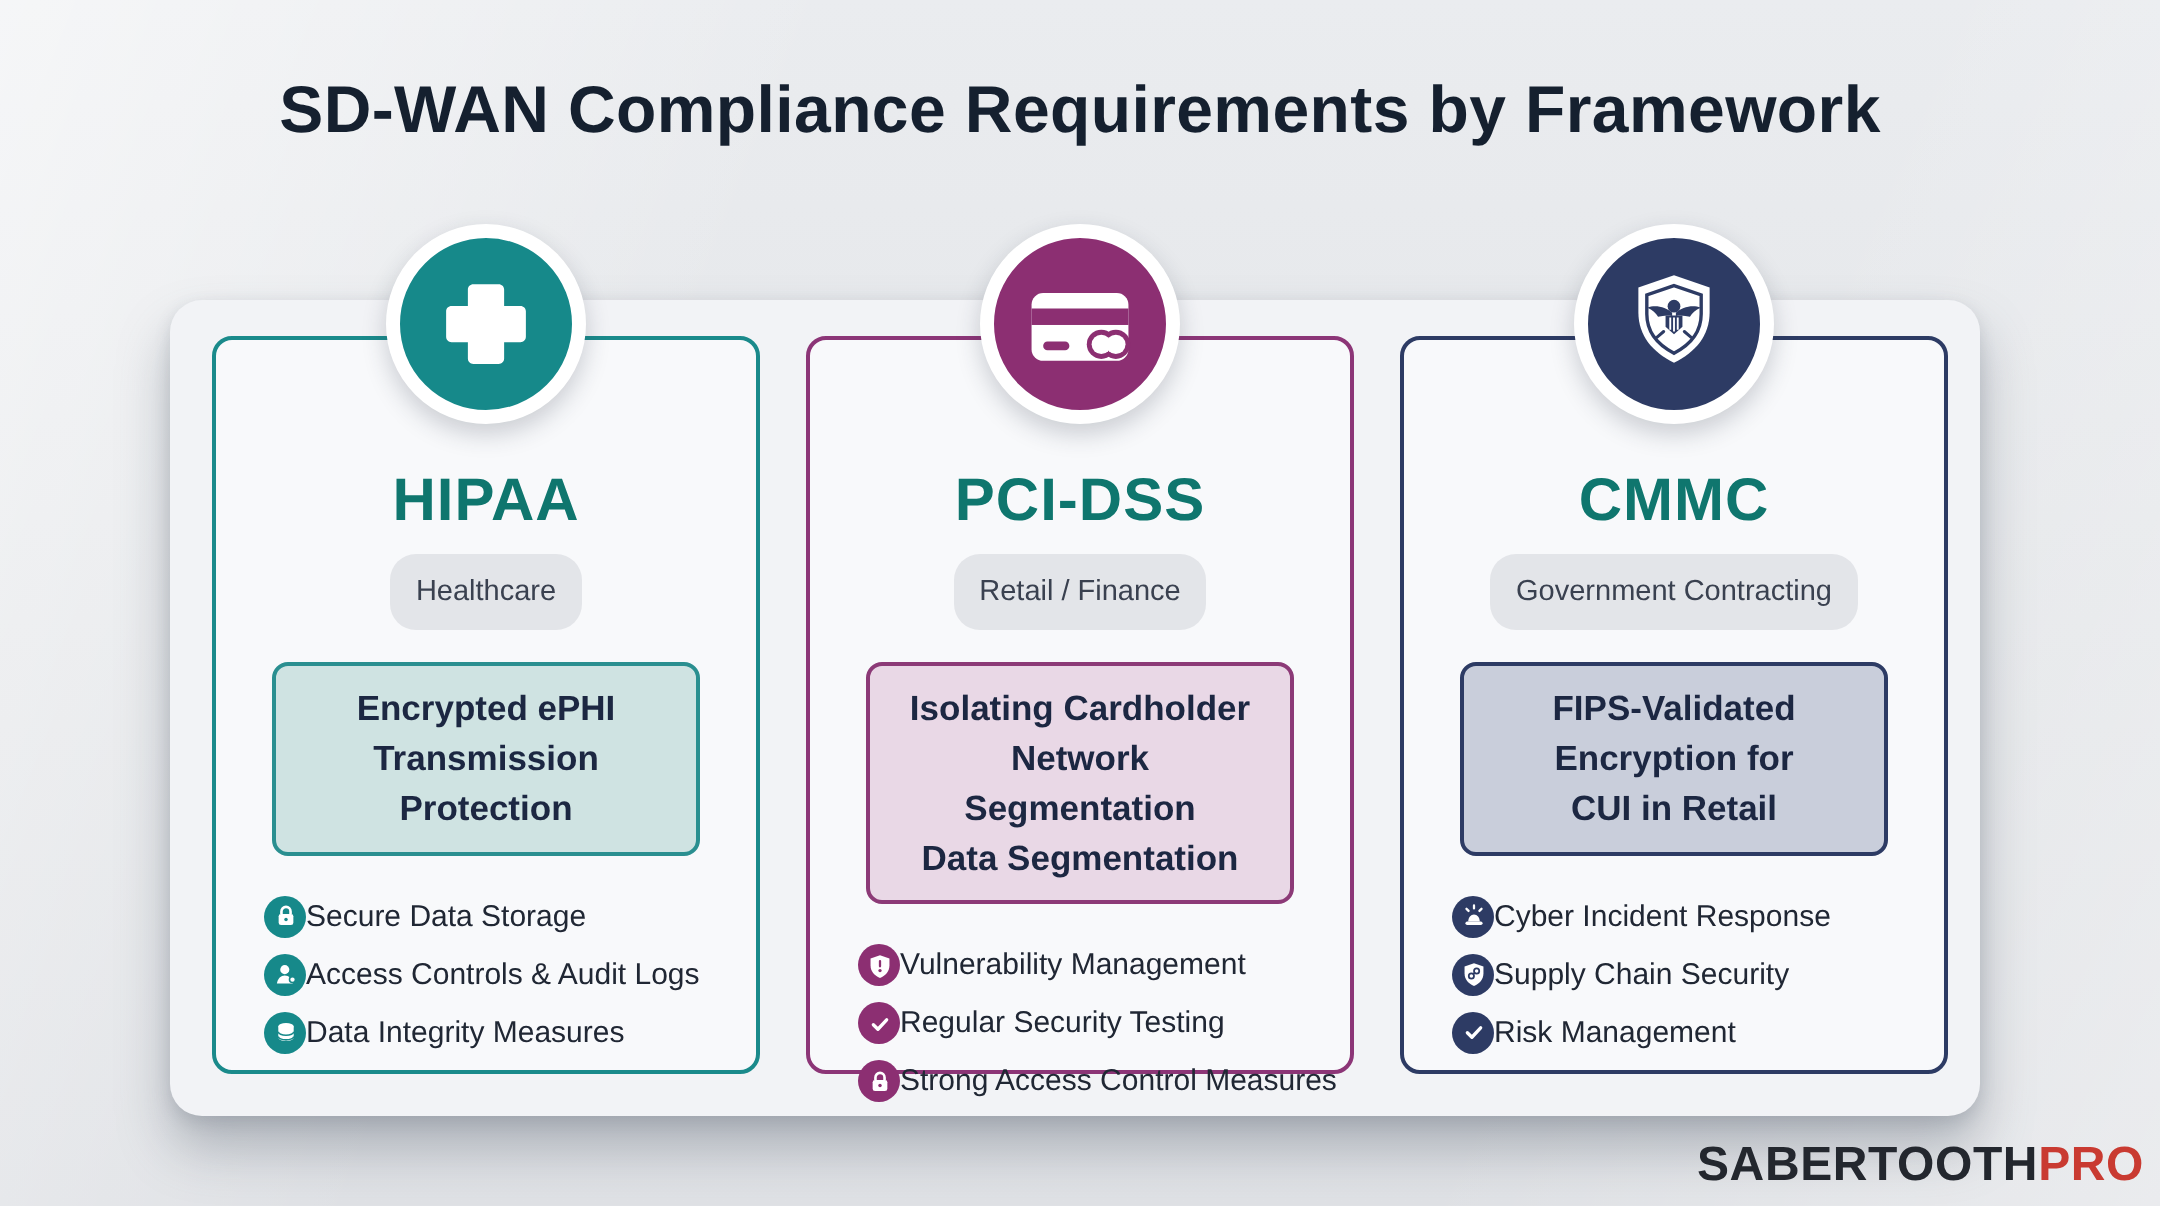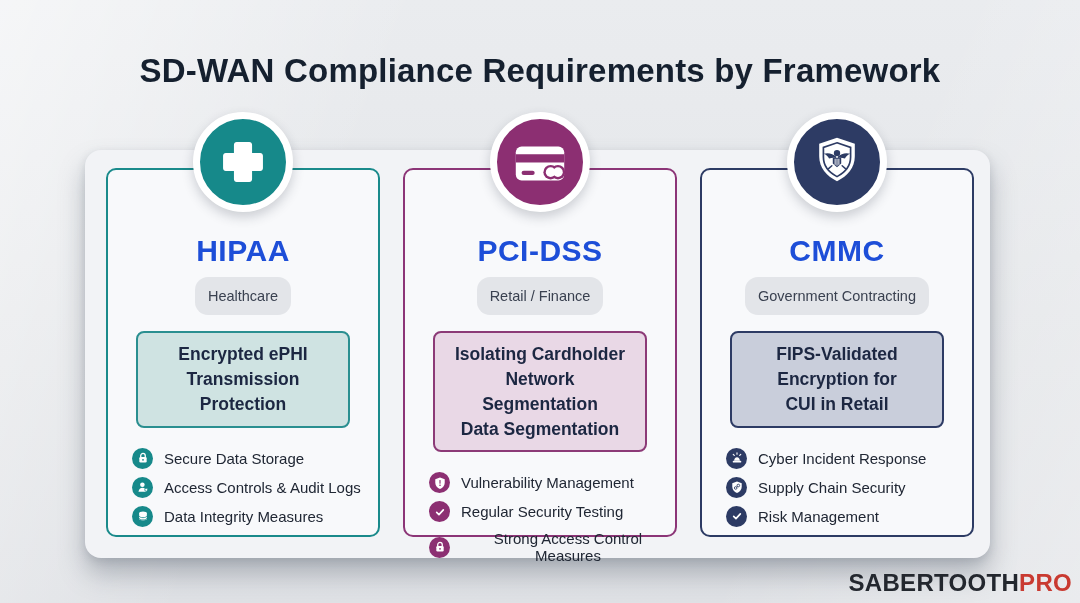--- a/index.html
+++ b/index.html
@@ -8,21 +8,21 @@
 
   .stage{
     position:relative; width:1080px; height:603px;
     background:
       linear-gradient(112deg, rgba(255,255,255,.55) 0%, rgba(255,255,255,0) 32%),
       linear-gradient(293deg, rgba(255,255,255,.35) 0%, rgba(255,255,255,0) 28%),
       linear-gradient(180deg,#eaecef 0%,#e3e5e8 60%,#dfe1e5 100%);
   }
 
   .main-title{
-    position:absolute; left:0; right:0; top:52px;
+    position:absolute; left:0; right:0; top:36px;
     text-align:center; font-size:33px; font-weight:800;
     color:#15202f; letter-spacing:.2px;
   }
 
   .panel{
     position:absolute; left:85px; top:150px; width:905px; height:408px;
     background:#f2f3f6; border-radius:16px;
     box-shadow:0 16px 26px rgba(88,96,110,.38), 0 3px 8px rgba(88,96,110,.18);
   }
 
@@ -40,21 +40,21 @@
     width:100px; height:100px; border-radius:50%;
     background:var(--accent); border:7px solid #ffffff;
     box-shadow:0 5px 12px rgba(40,50,70,.22);
     display:flex; align-items:center; justify-content:center;
     color:var(--accent);
   }
   .circle svg{ display:block; }
 
   .fw-name{
     margin-top:64px; font-size:30px; font-weight:800;
-    color:#1d4ed8; letter-spacing:.5px;
+    color:#0f766e; letter-spacing:.5px;
   }
 
   .sector-badge{
     display:inline-block; margin-top:9px;
     background:#e3e5e9; color:#3a4150;
     font-size:14.5px; font-weight:500;
     padding:11px 13px; border-radius:13px;
   }
 
   .req-box{
@@ -66,21 +66,21 @@
   }
   .req-text{
     font-size:17.5px; font-weight:700; color:#1c2742; line-height:1.42;
   }
   .req-line{ display:block; }
 
   .items{
     list-style:none; margin-top:20px; padding-left:24px; text-align:left;
   }
   .items li{
-    display:flex; align-items:center; gap:11px; margin-bottom:8px;text-align:center;
+    display:flex; align-items:center; margin-bottom:8px;text-align:center;
   }
   .bullet-icon{
     flex:0 0 auto; width:21px; height:21px; border-radius:50%;
     background:var(--accent); color:var(--accent);
     display:flex; align-items:center; justify-content:center;
   }
   .bullet-label{
     font-size:15px; font-weight:500; color:#202734;
   }
 

